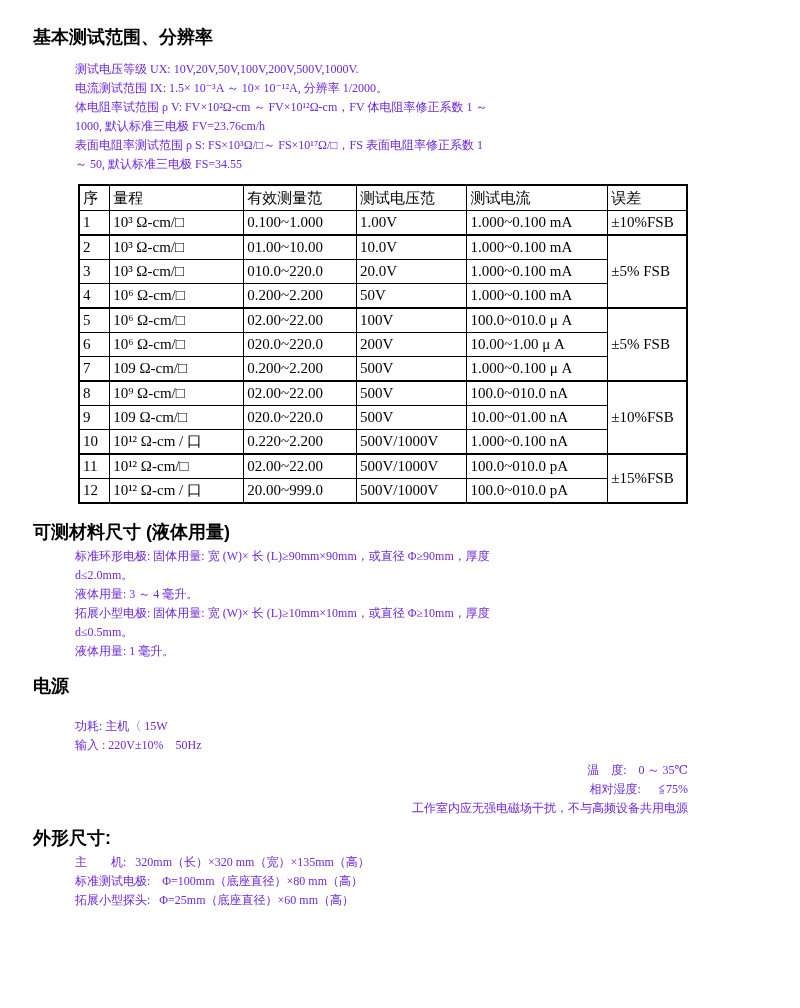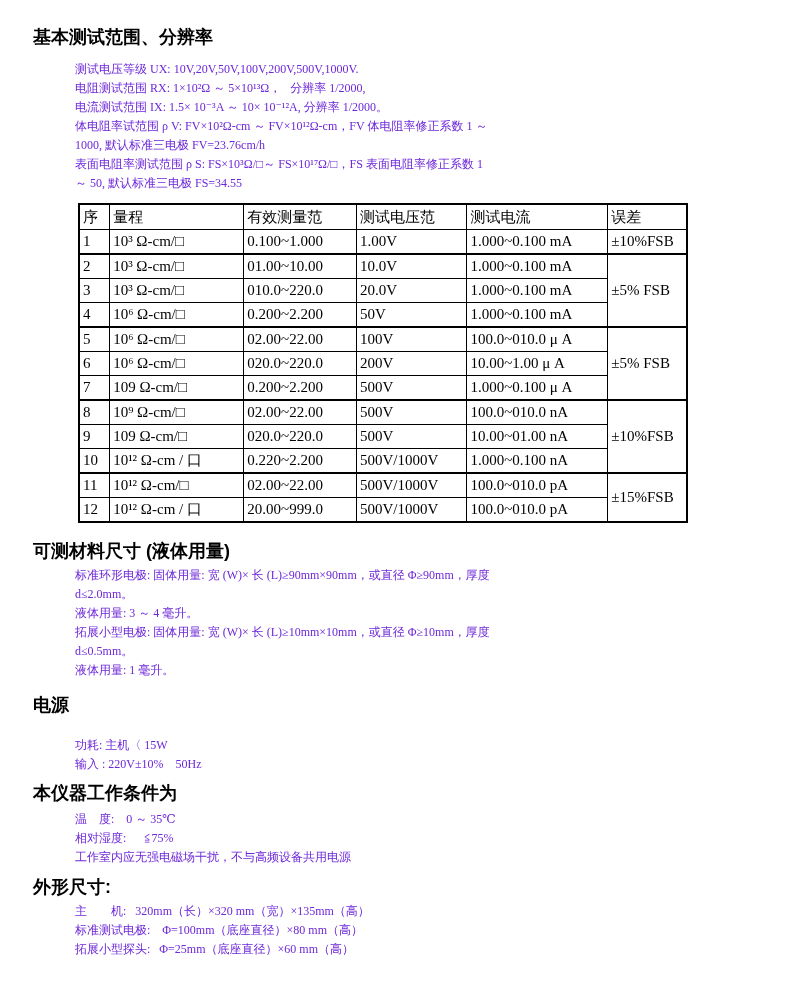--- a/index.html
+++ b/index.html
@@ -35,21 +35,21 @@
     color: #6d28d9;
   }
   .m-after-h1  { margin-top: 12px; }
   .h2          { margin-top: 21px; }
   .spec-table  { margin: 10px 0 0 78px; }
   .h3          { margin-top: 17px; }
   .m-material  { margin-top: 4px; }
   .h4          { margin-top: 14px; }
   .m-power     { margin-top: 20px; }
   .h5          { margin-top: 8px; }
-  .m-cond      { margin-top: 6px; }
+  .m-cond      { margin-top: 6px; text-align: right; }
   .h6          { margin-top: 9px; }
   .m-dim       { margin-top: 4px; }
 
   table.spec-table {
     border-collapse: collapse;
     table-layout: fixed;
     border: 2px solid #000;
     font-family: "Liberation Serif", "DejaVu Serif", serif;
     font-size: 15px;
   }
@@ -66,21 +66,20 @@
   .spec-table tr.group-start td { border-top: 2px solid #000; }
 </style>
 </head>
 <body>
 
 <div class="page">
 
   <h1 class="h">基本测试范围、分辨率</h1>
   <div class="block m-after-h1">
     <div class="line">测试电压等级 UX: 10V,20V,50V,100V,200V,500V,1000V.</div>
-    <div class="line">电阻测试范围 RX: 1×10²Ω ～ 5×10¹³Ω，   分辨率 1/2000,</div>
     <div class="line">电流测试范围 IX: 1.5× 10⁻³A ～ 10× 10⁻¹²A, 分辨率 1/2000。</div>
     <div class="line">体电阻率试范围 ρ V: FV×10²Ω-cm ～ FV×10¹²Ω-cm，FV 体电阻率修正系数 1 ～</div>
     <div class="line">1000, 默认标准三电极 FV=23.76cm/h</div>
     <div class="line">表面电阻率测试范围 ρ S: FS×10³Ω/□～ FS×10¹⁷Ω/□，FS 表面电阻率修正系数 1</div>
     <div class="line">～ 50, 默认标准三电极 FS=34.55</div>
   </div>
 
 
   <table class="spec-table">
     <colgroup id="table-cols">
@@ -203,21 +202,20 @@
     <div class="line">d≤0.5mm。</div>
     <div class="line">液体用量: 1 毫升。</div>
   </div>
 
   <h1 class="h h4">电源</h1>
   <div class="block m-power">
     <div class="line">功耗: 主机〈 15W</div>
     <div class="line">输入 : 220V±10%    50Hz</div>
   </div>
 
-  <h1 class="h h5">本仪器工作条件为</h1>
   <div class="block m-cond">
     <div class="line">温    度:    0 ～ 35℃</div>
     <div class="line">相对湿度:      ≦75%</div>
     <div class="line">工作室内应无强电磁场干扰，不与高频设备共用电源</div>
   </div>
 
   <h1 class="h h6">外形尺寸:</h1>
   <div class="block m-dim">
     <div class="line">主        机:   320mm（长）×320 mm（宽）×135mm（高）</div>
     <div class="line">标准测试电极:    Φ=100mm（底座直径）×80 mm（高）</div>

